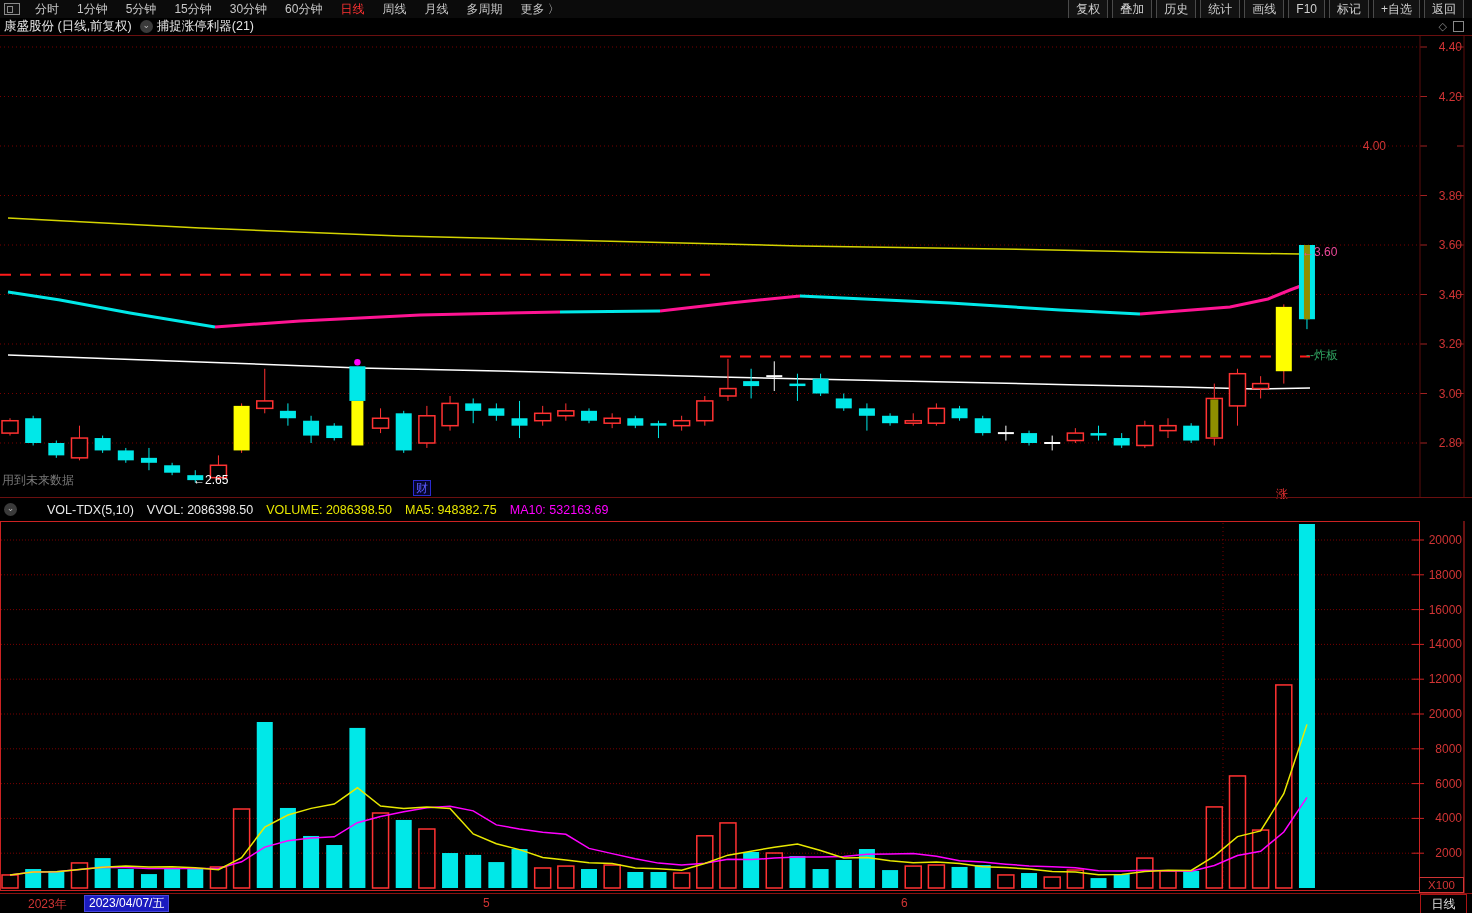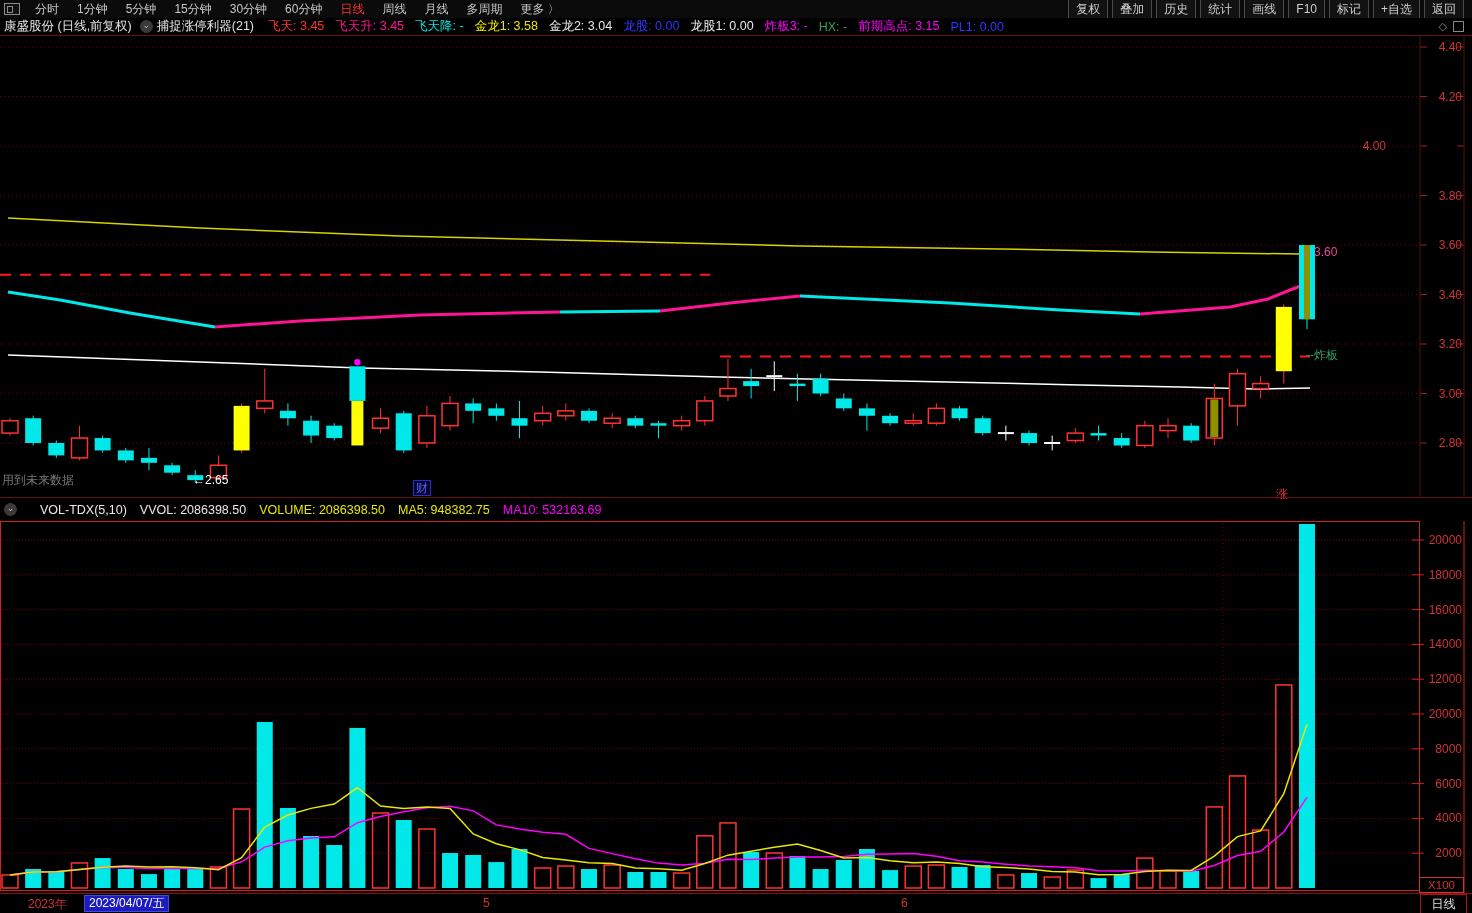--- a/index.html
+++ b/index.html
@@ -26,21 +26,21 @@
   .fields{display:flex;align-items:center;gap:11px;margin-left:14px;white-space:nowrap;}
   .diamond{color:#888;margin-left:auto;font-size:11px;}
   .winbox{width:9px;height:9px;border:1px solid #888;margin:0 8px 0 6px;}
   .hline{position:absolute;left:0;right:0;height:1px;background:#6a0f0f;}
   
   svg{position:absolute;left:0;display:block;}
   .axis-label{position:absolute;width:40px;text-align:right;font-size:12px;color:#d03434;line-height:14px;}
   .anno{position:absolute;font-size:12px;white-space:nowrap;line-height:14px;}
   .anno.boxed{border:1px solid #2a2ad0;padding:0 2px;background:#05052a;}
   .vol-header{position:absolute;top:499px;left:0;width:1420px;height:21px;display:flex;align-items:center;
-              gap:19px;font-size:12.5px;background:#000;}
+              gap:26px;font-size:12.5px;background:#000;}
   .vol-part{white-space:nowrap;}
   .x100-box{position:absolute;left:1419px;top:877px;width:43px;height:14px;border:1px solid #d03434;
             color:#d03434;font-size:11.5px;display:flex;align-items:center;justify-content:center;}
   
   .datebar{position:absolute;top:893px;left:0;right:0;height:20px;border-top:1px solid #8a1010;
            background:#000;font-size:12px;}
   .datebar .year{position:absolute;left:28px;top:2px;color:#d03434;}
   .datebox{position:absolute;left:84px;top:1px;background:#1b1bbf;border:1px solid #4747dd;color:#fff;
            padding:0 4px;height:15px;line-height:15px;}
   .month{position:absolute;top:2px;color:#d03434;}
@@ -77,33 +77,20 @@
         <span class="action-btn">标记</span>
         <span class="action-btn">+自选</span>
         <span class="action-btn">返回</span>
       </div>
   </div>
 
   <div class="infobar">
     <span class="title">康盛股份 (日线,前复权)</span>
     <span class="circ-icon"></span>
     <span>捕捉涨停利器(21)</span>
-    <div class="fields" id="fields">
-        <span class="field" style="color: rgb(255, 50, 50);">飞天: 3.45</span>
-        <span class="field" style="color: rgb(255, 20, 147);">飞天升: 3.45</span>
-        <span class="field" style="color: rgb(0, 232, 232);">飞天降: -</span>
-        <span class="field" style="color: rgb(232, 232, 0);">金龙1: 3.58</span>
-        <span class="field" style="color: rgb(232, 232, 232);">金龙2: 3.04</span>
-        <span class="field" style="color: rgb(51, 51, 255);">龙股: 0.00</span>
-        <span class="field" style="color: rgb(232, 232, 232);">龙股1: 0.00</span>
-        <span class="field" style="color: rgb(255, 0, 255);">炸板3: -</span>
-        <span class="field" style="color: rgb(47, 160, 95);">HX: -</span>
-        <span class="field" style="color: rgb(255, 0, 255);">前期高点: 3.15</span>
-        <span class="field" style="color: rgb(51, 51, 255);">PL1: 0.00</span>
-      </div>
     <span class="diamond">◇</span>
     <span class="winbox"></span>
   </div>
 
   <div class="hline" style="top:35px"></div>
 
   <svg id="main-svg" style="top:36px" width="1466" height="462" viewBox="0 0 1466 462">
       <line x1="0" y1="11" x2="1420" y2="11" stroke="#780000" stroke-width="1" stroke-dasharray="1 3"></line>
       <line x1="1420" y1="11" x2="1427" y2="11" stroke="#a02020" stroke-width="1"></line>
       <line x1="1457" y1="11" x2="1464" y2="11" stroke="#a02020" stroke-width="1"></line>

